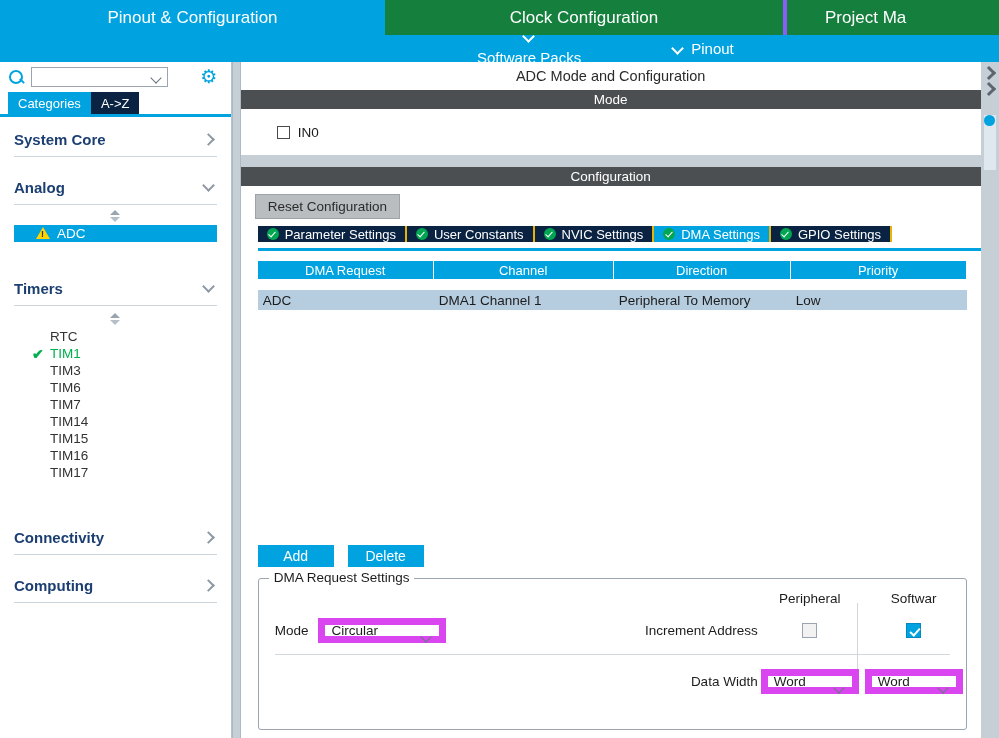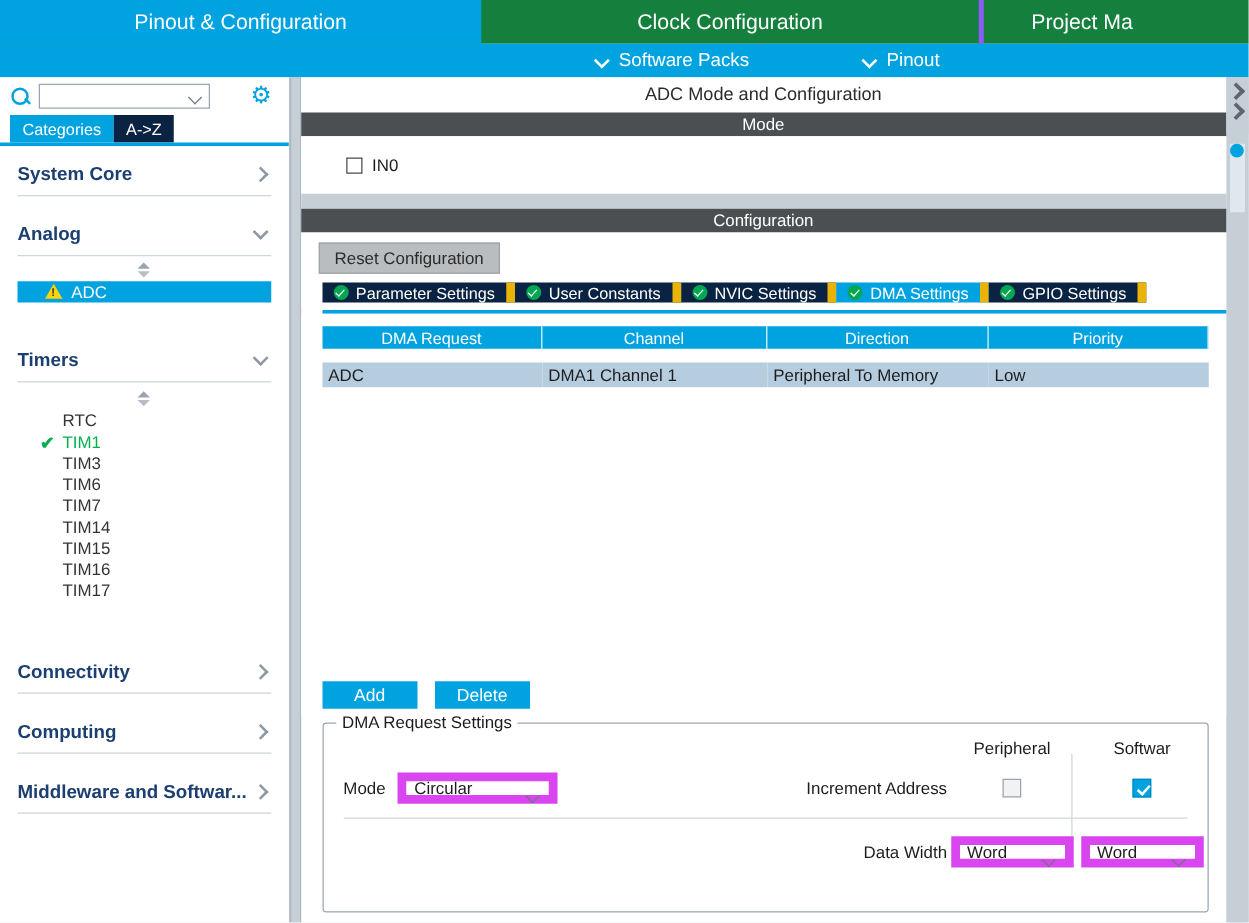--- a/index.html
+++ b/index.html
@@ -21,21 +21,21 @@
   .main-tab.t1 { width: 385px; }
   .main-tab.t2 { width: 402px; border-right: 4px solid #8b5cf6; }
   .main-tab.t3 { width: 212px; justify-content: flex-start; padding-left: 38px; }
 
   
   .subbar {
     height: 27px; background: #00a3e0; color: #fff;
     display: flex; align-items: center; font-size: 15px;
   }
   .subbar .sb-item { display: flex; align-items: center; gap: 7px; }
-  .subbar .sb-packs { margin-left: 477px; }
+  .subbar .sb-packs { margin-left: 477px; flex-direction: column; }
   .subbar .sb-pinout { margin-left: 92px; }
   .chev { display: inline-block; width: 11px; height: 11px; position: relative; }
   .chev::before {
     content: ""; position: absolute; left: 0; top: 1px;
     width: 7px; height: 7px; border-right: 2px solid #fff; border-bottom: 2px solid #fff;
     transform: rotate(45deg);
   }
 
   
   .body-row { display: flex; height: 676px; background: #c6ced6; }
@@ -171,21 +171,21 @@
   .reset-row { height: 40px; display: flex; align-items: center; padding-left: 14px; background: #fff; }
   .reset-btn {
     height: 25px; background: #b9bdc0; color: #2b2b2b; font-size: 13.5px;
     border: 1px solid #9ea3a7; display: flex; align-items: center; padding: 0 12px;
   }
 
   .cfg-tabs { display: flex; height: 22px; padding-left: 17px; background: #fff; }
   .cfg-tab {
     display: flex; align-items: center; gap: 6px; font-size: 13px;
     padding: 0 9px; height: 16px; background: #0a2342; color: #fff;
-    border-right: 7px solid #eab308;
+    border-right: 2px solid #eab308;
   }
   .cfg-tab.active { background: #00a3e0; }
   .ok-badge {
     width: 12px; height: 12px; border-radius: 50%; background: #00a651;
     position: relative; flex: 0 0 auto;
   }
   .ok-badge::after {
     content: ""; position: absolute; left: 3.5px; top: 2px; width: 3px; height: 6px;
     border-right: 1.7px solid #fff; border-bottom: 1.7px solid #fff;
     transform: rotate(42deg);
@@ -389,24 +389,20 @@
           <span class="arrow-r"></span>
         </div>
         <div class="cat-spacer"></div>
 
         <div class="cat-header">
           <span>Computing</span>
           <span class="arrow-r"></span>
         </div>
         <div class="cat-spacer"></div>
 
-        <div class="cat-header">
-          <span>Middleware and Softwar...</span>
-          <span class="arrow-r"></span>
-        </div>
       </div>
     </div>
 
     <div class="splitter"></div>
 
     <div class="main">
 
       <div class="panel-title">
         <span>ADC Mode and Configuration</span>
       </div>

